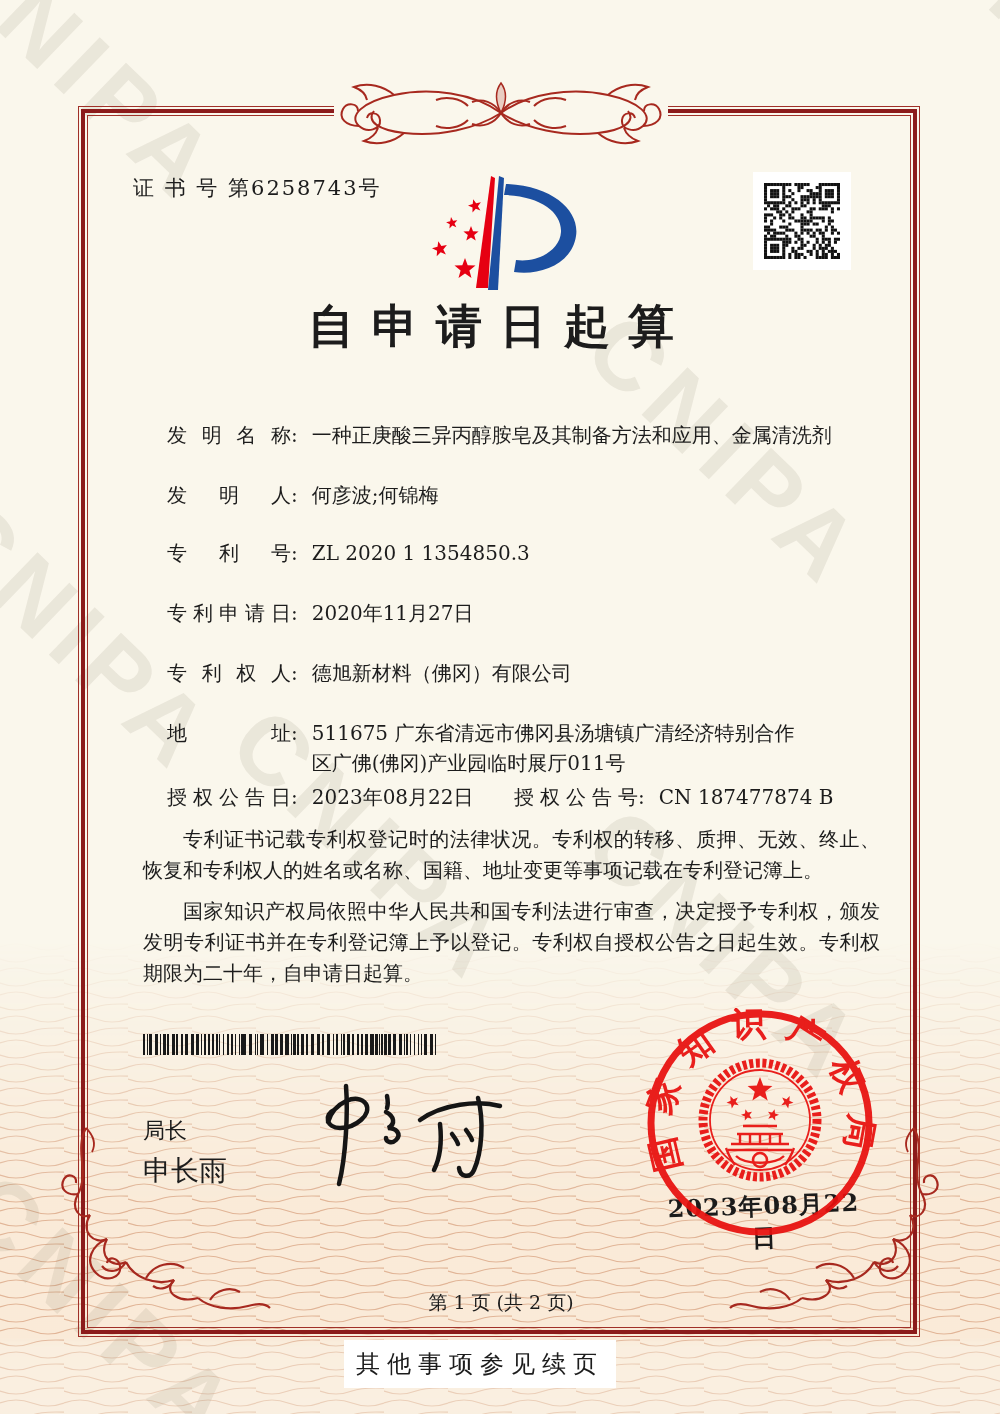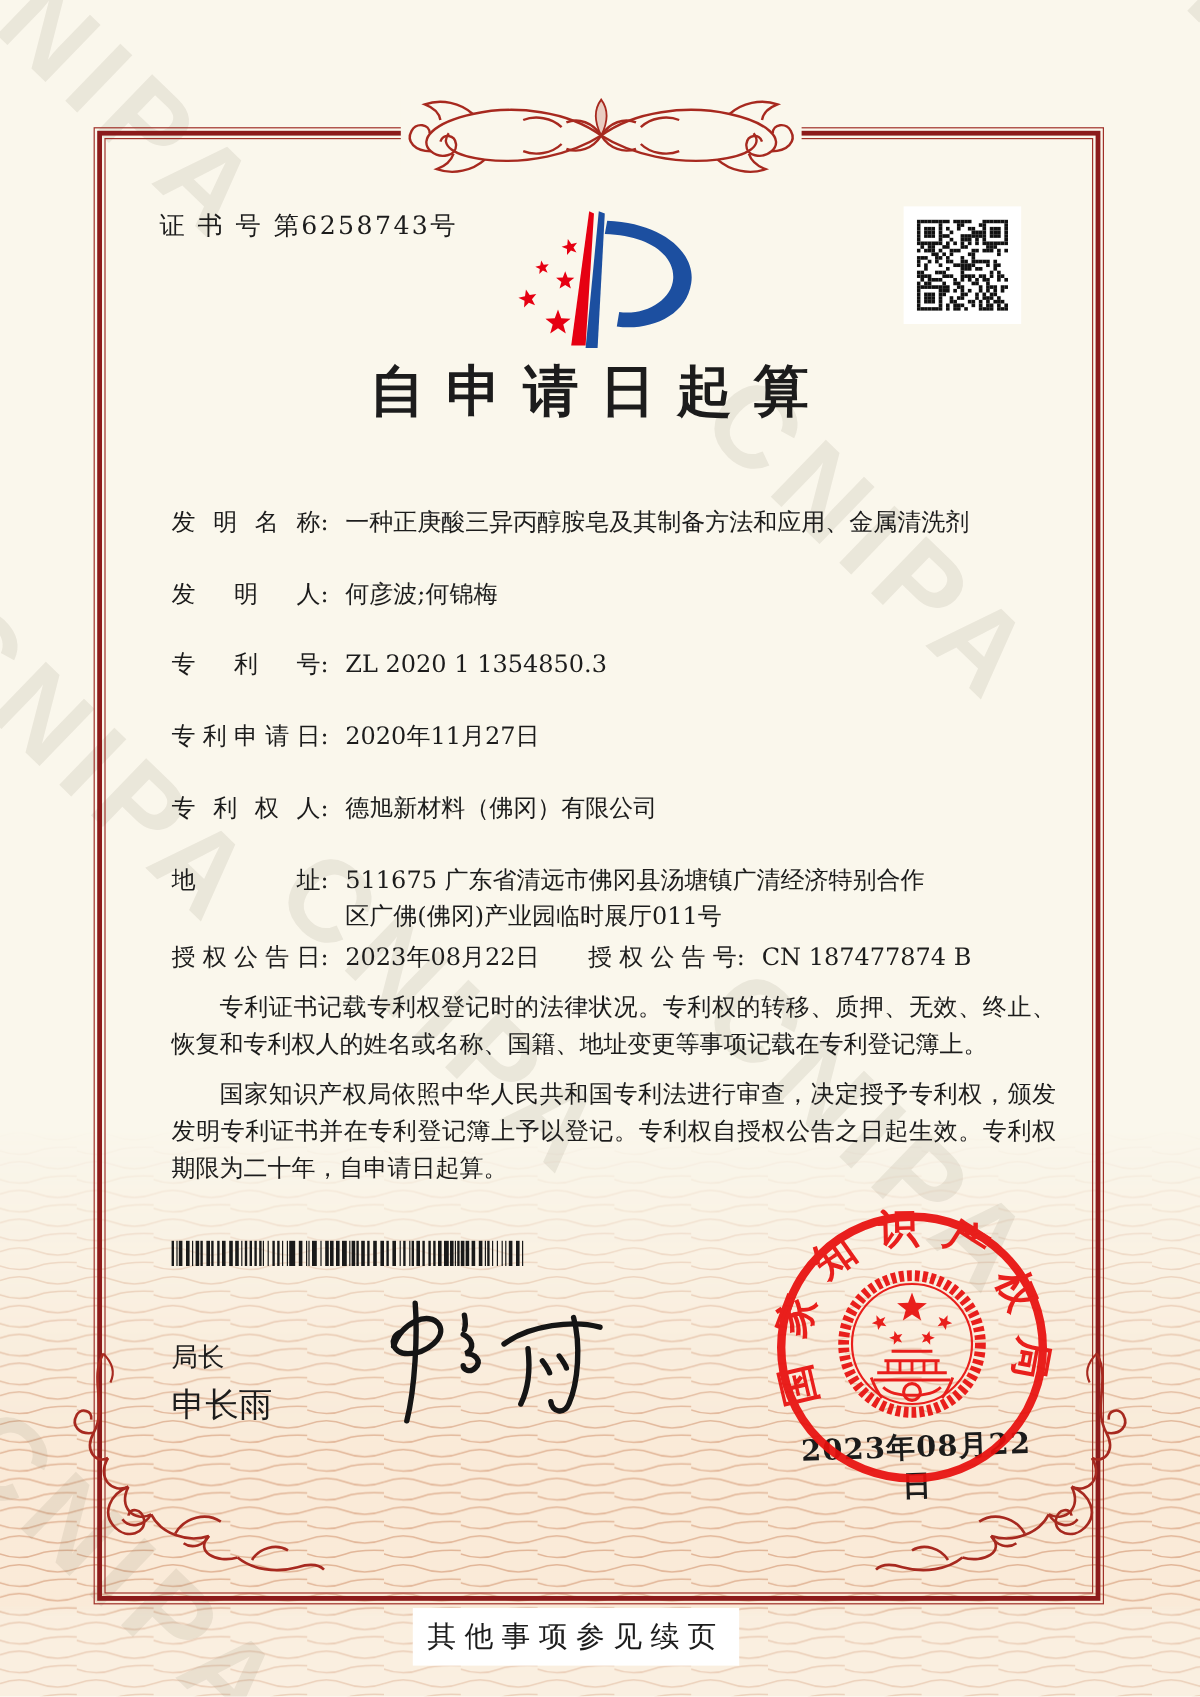--- a/index.html
+++ b/index.html
@@ -20,21 +20,21 @@
   
   .certno{position:absolute;left:133px;top:174px;font-size:21px;letter-spacing:2px;z-index:5;}
   .logo{position:absolute;left:428px;top:170px;z-index:5;}
   .qrbox{position:absolute;left:753px;top:172px;width:98px;height:98px;background:#fff;z-index:5;}
   .qrbox svg{position:absolute;left:11px;top:11px;}
   .title{position:absolute;left:0;top:296px;width:1000px;text-align:center;font-size:46px;
       font-weight:bold;letter-spacing:18px;z-index:5;}
   
   .fields{position:absolute;left:143px;top:418px;width:745px;font-size:20px;z-index:5;line-height:30px;}
   .frow{position:absolute;left:0;width:745px;}
-  .flabel{display:inline-block;width:124px;text-align:justify;text-align-last:justify;vertical-align:top;}
+  .flabel{display:inline-block;width:124px;text-align:justify;text-align-last:justify;vertical-align:top;margin-left:24px;}
   .fcolon{display:inline-block;vertical-align:top;}
   .fvalue{display:inline-block;margin-left:14px;vertical-align:top;white-space:pre-line;}
   .pair2{position:absolute;left:347px;top:0;}
   
   .paras{position:absolute;left:143px;top:824px;width:737px;font-size:20px;line-height:31px;
       text-align:justify;word-break:break-all;z-index:5;}
   .paras p{margin:0 0 10px 0;text-indent:2em;}
   
   .barcode{position:absolute;left:143px;top:1034px;width:298px;height:21px;z-index:5;}
   .barcode i{position:absolute;top:0;bottom:0;background:#191919;}
@@ -621,17 +621,18 @@
           <path d="M-29,24 H29 M-32,30 H32"></path>
           <circle cy="40" r="7" stroke-width="2.6"></circle>
           <path d="M-24,36 C-15,45 15,45 24,36"></path>
           <path d="M-34,28 C-31,36 -29,40 -25,45 M34,28 C31,36 29,40 25,45"></path>
         </g>
       </g>
     </g>
     <text class="sealtxt"><textPath href="#sealArc">国家知识产权局</textPath></text>
   </svg>
 
+  <div class="pageno">第 1 页 (共 2 页)</div>
   <div class="contnote">
     <span>其他事项参见续页</span>
   </div>
 
 </div>
 
 </body></html>

